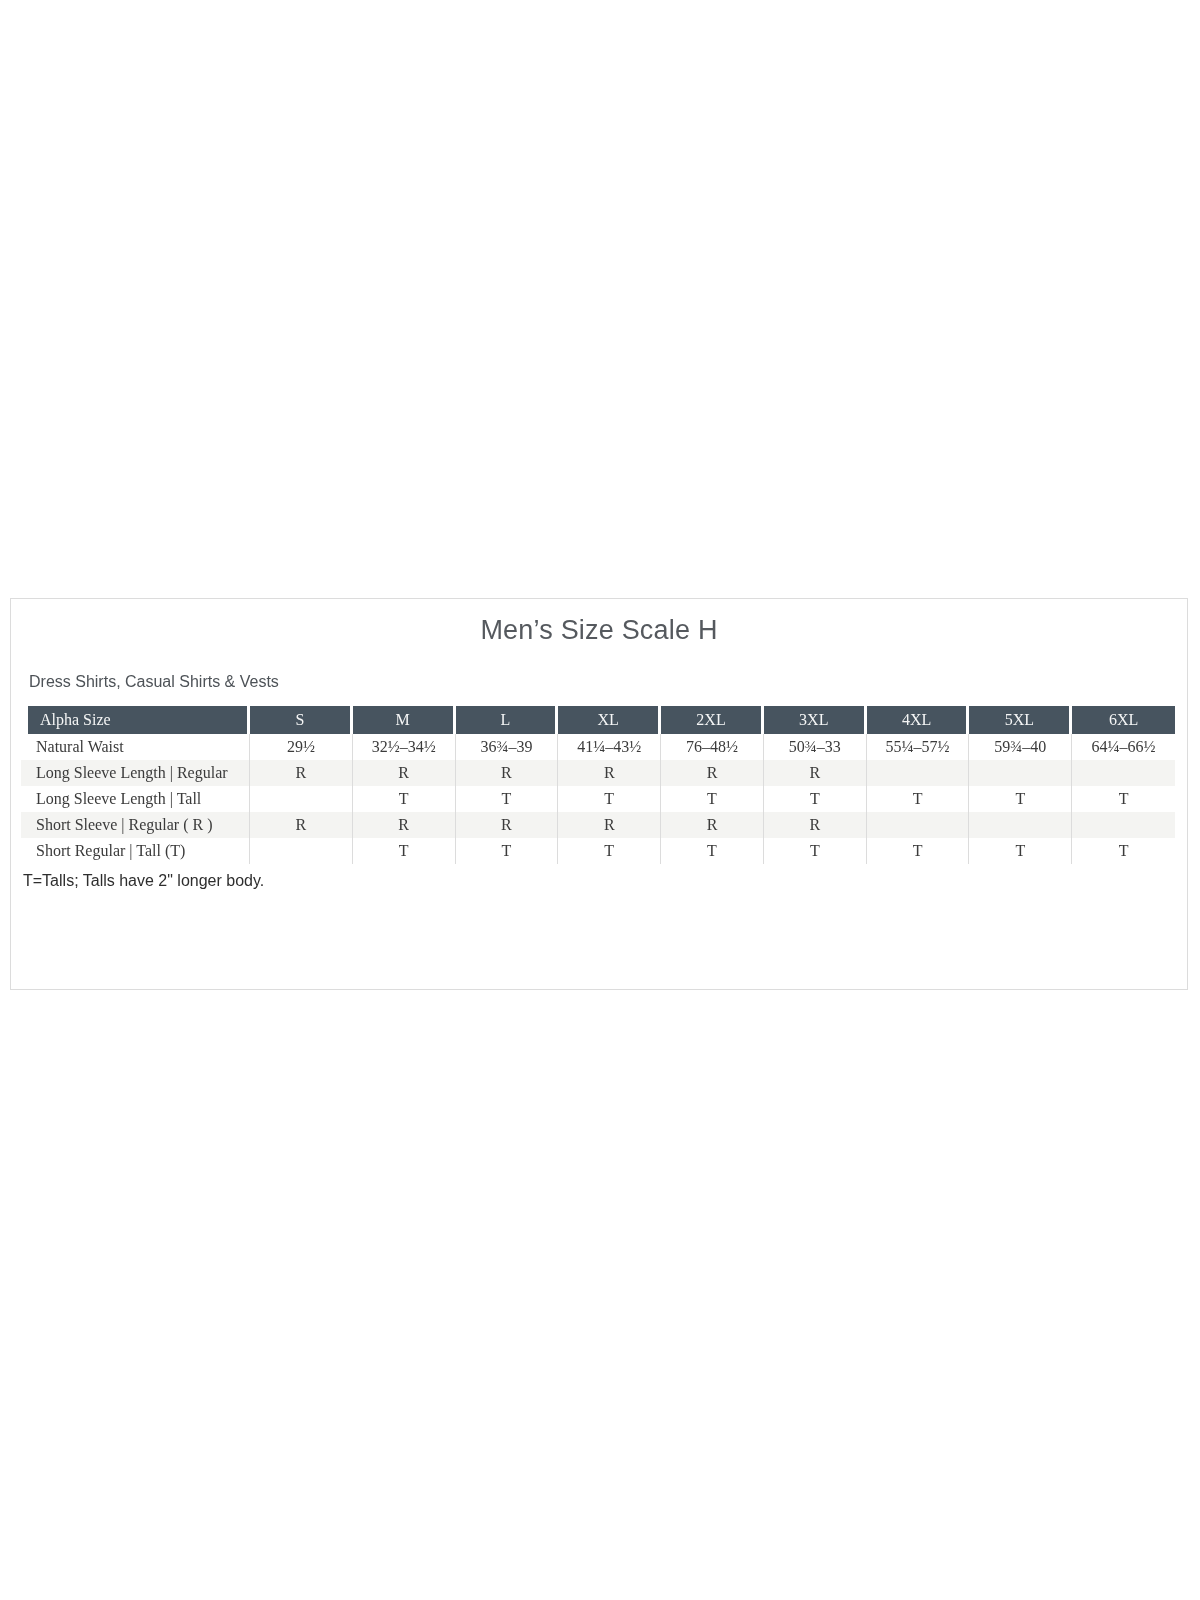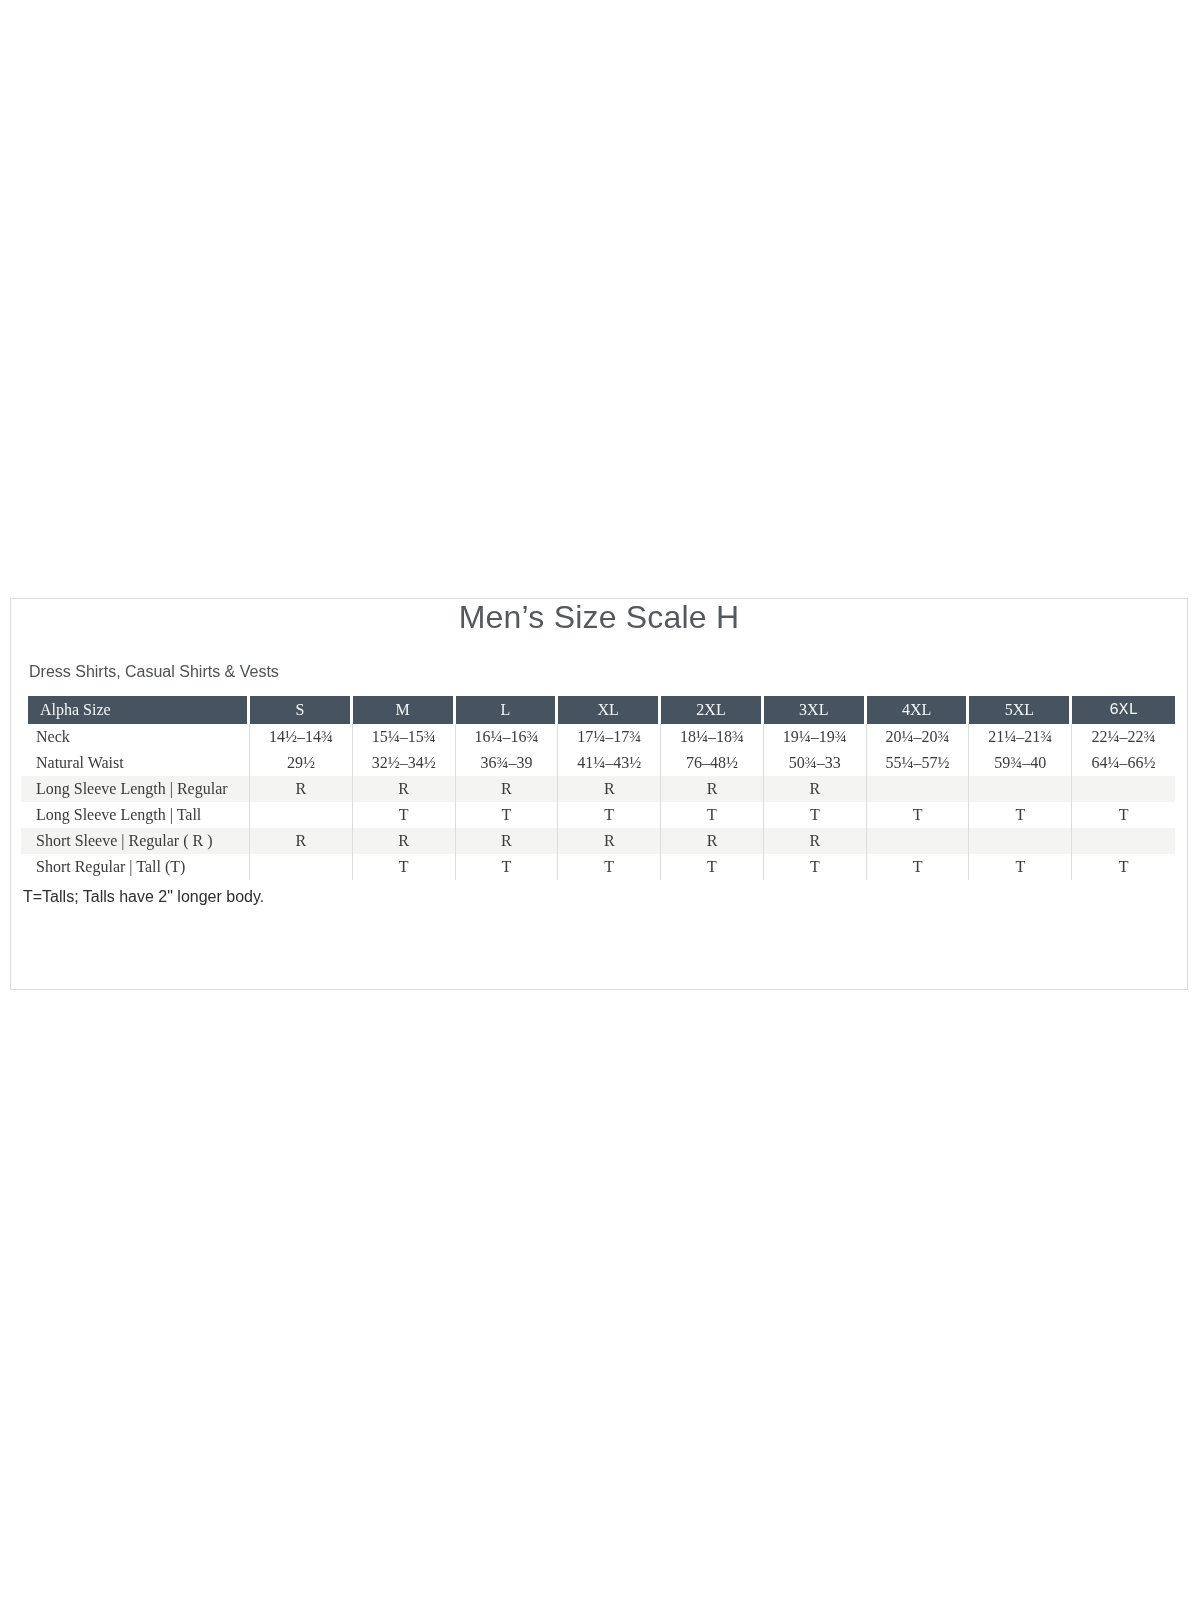--- a/index.html
+++ b/index.html
@@ -17,22 +17,23 @@
   html,body{width:1200px;height:1600px;background:var(--page-bg);}
   body{position:relative;font-family:"Liberation Sans",sans-serif;}
   .panel{
     position:absolute;
     left:10px; top:598px;
     width:1178px; height:392px;
     background:#ffffff;
     border:1px solid var(--panel-border);
   }
   .page-title{
+    margin-top:16px;
     text-align:center;
-    font-size:32px;
+    font-size:27px;
     font-weight:400;
     color:var(--title-text);
     letter-spacing:0.2px;
   }
   .section-title{
     margin:27px 0 0 18px;
     font-size:16px;
     font-weight:400;
     color:var(--section-text);
   }
@@ -53,21 +54,21 @@
   .th{
     background:var(--header-bg);
     color:var(--header-text);
     font-size:16px;
     text-align:center;
     line-height:28px;
     height:28px;
     border-right:3px solid #ffffff;
     overflow:hidden;
   }
-  .th:last-child{border-right:none;font-family:Liberation Mono, monospace;}
+  .th:last-child{border-right:none;}
   .th.first{text-align:left;padding-left:12px;}
   .td{
     font-size:16px;
     text-align:center;
     line-height:26px;
     height:26px;
     border-right:1px solid var(--grid-line);
     overflow:hidden;
   }
   .td:last-child{border-right:none;}
@@ -89,32 +90,20 @@
         <div class="th first">Alpha Size</div>
         <div class="th">S</div>
         <div class="th">M</div>
         <div class="th">L</div>
         <div class="th">XL</div>
         <div class="th">2XL</div>
         <div class="th">3XL</div>
         <div class="th">4XL</div>
         <div class="th">5XL</div>
         <div class="th">6XL</div>
-      </div>
-      <div class="tr">
-        <div class="td first">Neck</div>
-        <div class="td">14½–14¾</div>
-        <div class="td">15¼–15¾</div>
-        <div class="td">16¼–16¾</div>
-        <div class="td">17¼–17¾</div>
-        <div class="td">18¼–18¾</div>
-        <div class="td">19¼–19¾</div>
-        <div class="td">20¼–20¾</div>
-        <div class="td">21¼–21¾</div>
-        <div class="td">22¼–22¾</div>
       </div>
       <div class="tr">
         <div class="td first">Natural Waist</div>
         <div class="td">29½</div>
         <div class="td">32½–34½</div>
         <div class="td">36¾–39</div>
         <div class="td">41¼–43½</div>
         <div class="td">76–48½</div>
         <div class="td">50¾–33</div>
         <div class="td">55¼–57½</div>

